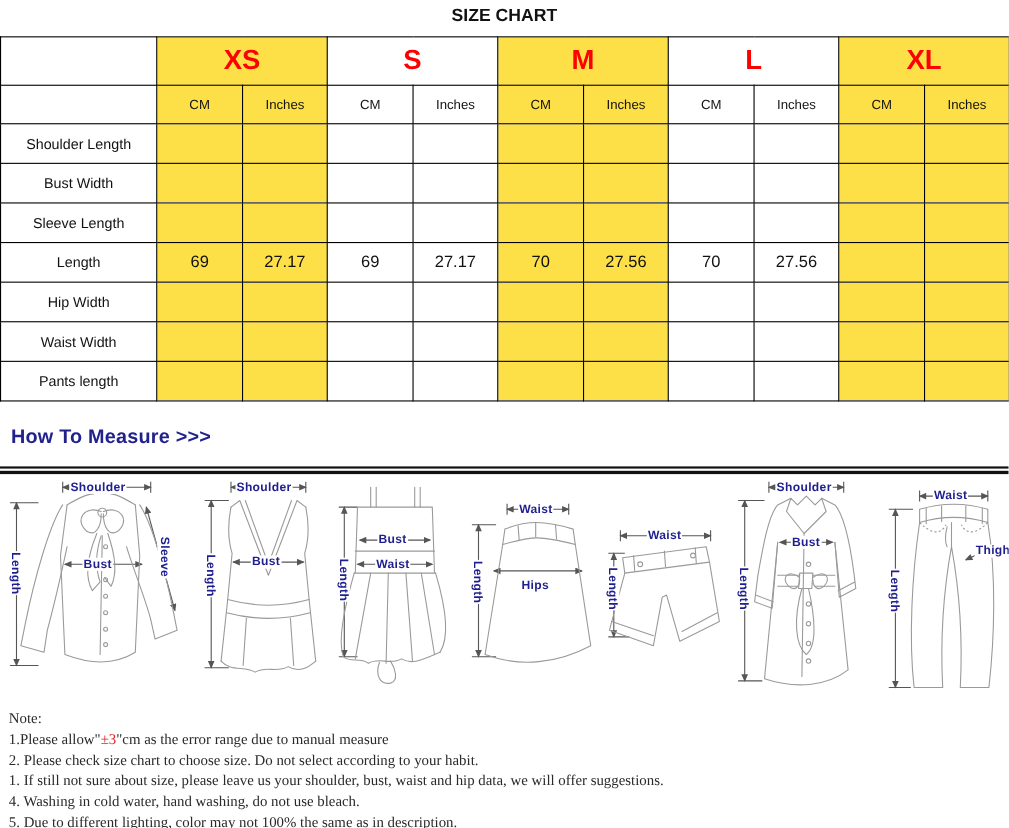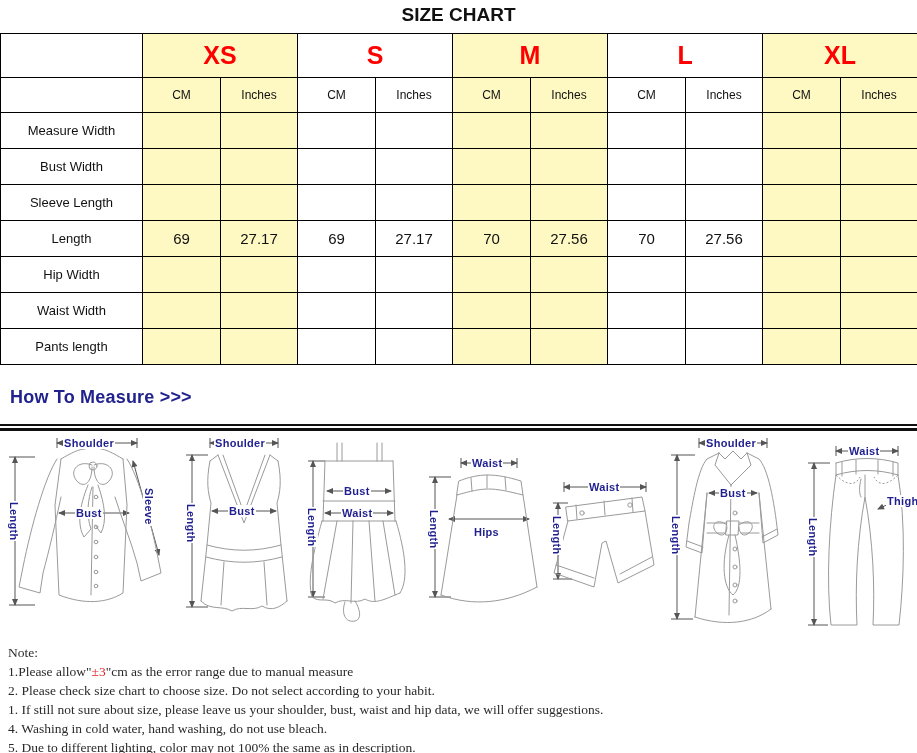--- a/index.html
+++ b/index.html
@@ -1,28 +1,28 @@
 <!DOCTYPE html>
 <html><head>
 <meta charset="utf-8">
 <style>
   html,body{margin:0;padding:0;background:#fff;}
   body{width:917px;height:753px;font-family:"Liberation Sans","DejaVu Sans",sans-serif;color:#222;overflow:hidden;position:relative;}
 
   
-  .page-title{height:33px;line-height:30px;text-align:center;font-size:19px;font-weight:bold;color:#111;}
+  .page-title{height:33px;line-height:30px;text-align:center;font-size:16px;font-weight:bold;color:#111;}
 
   
   table.size-chart{border-collapse:collapse;table-layout:fixed;width:917px;}
   table.size-chart td{border:1px solid #000;text-align:center;vertical-align:middle;padding:0;overflow:hidden;white-space:nowrap;}
   .r-size td{height:43px;font-size:25px;font-weight:bold;color:#fe0000;}
   .r-unit td{height:34px;font-size:12px;font-weight:normal;color:#111;}
   .r-data td{height:35px;font-size:13px;color:#111;}
   .r-data td.val{font-size:15px;}
-  td.band{background:#fef9c3;margin-left:41px;}
+  td.band{background:#fde047;margin-left:41px;}
 
   
   .htm-heading{margin:22px 0 16px 10px;font-size:18px;font-weight:bold;color:#22228e;letter-spacing:0.2px;}
   .htm-rule{margin-top:5px;height:2px;border-top:2px solid #111;border-bottom:3px solid #111;background:#fff;}
 
   
   .figures{position:relative;height:206px;margin-top:0;}
   .figure{position:absolute;}
   .fig-svg{display:block;}
   .g{fill:none;stroke:#9a9a9a;stroke-width:1;stroke-linejoin:round;stroke-linecap:round;}
@@ -83,21 +83,21 @@
     <td>Inches</td>
     <td class="band">CM</td>
     <td class="band">Inches</td>
     <td>CM</td>
     <td>Inches</td>
     <td class="band">CM</td>
     <td class="band">Inches</td>
   </tr>
 
   <tr class="r-data">
-    <td>Measure Width</td>
+    <td>Shoulder Length</td>
     <td class="val band"></td>
     <td class="val band"></td>
     <td class="val"></td>
     <td class="val"></td>
     <td class="val band"></td>
     <td class="val band"></td>
     <td class="val"></td>
     <td class="val"></td>
     <td class="val band"></td>
     <td class="val band"></td>

